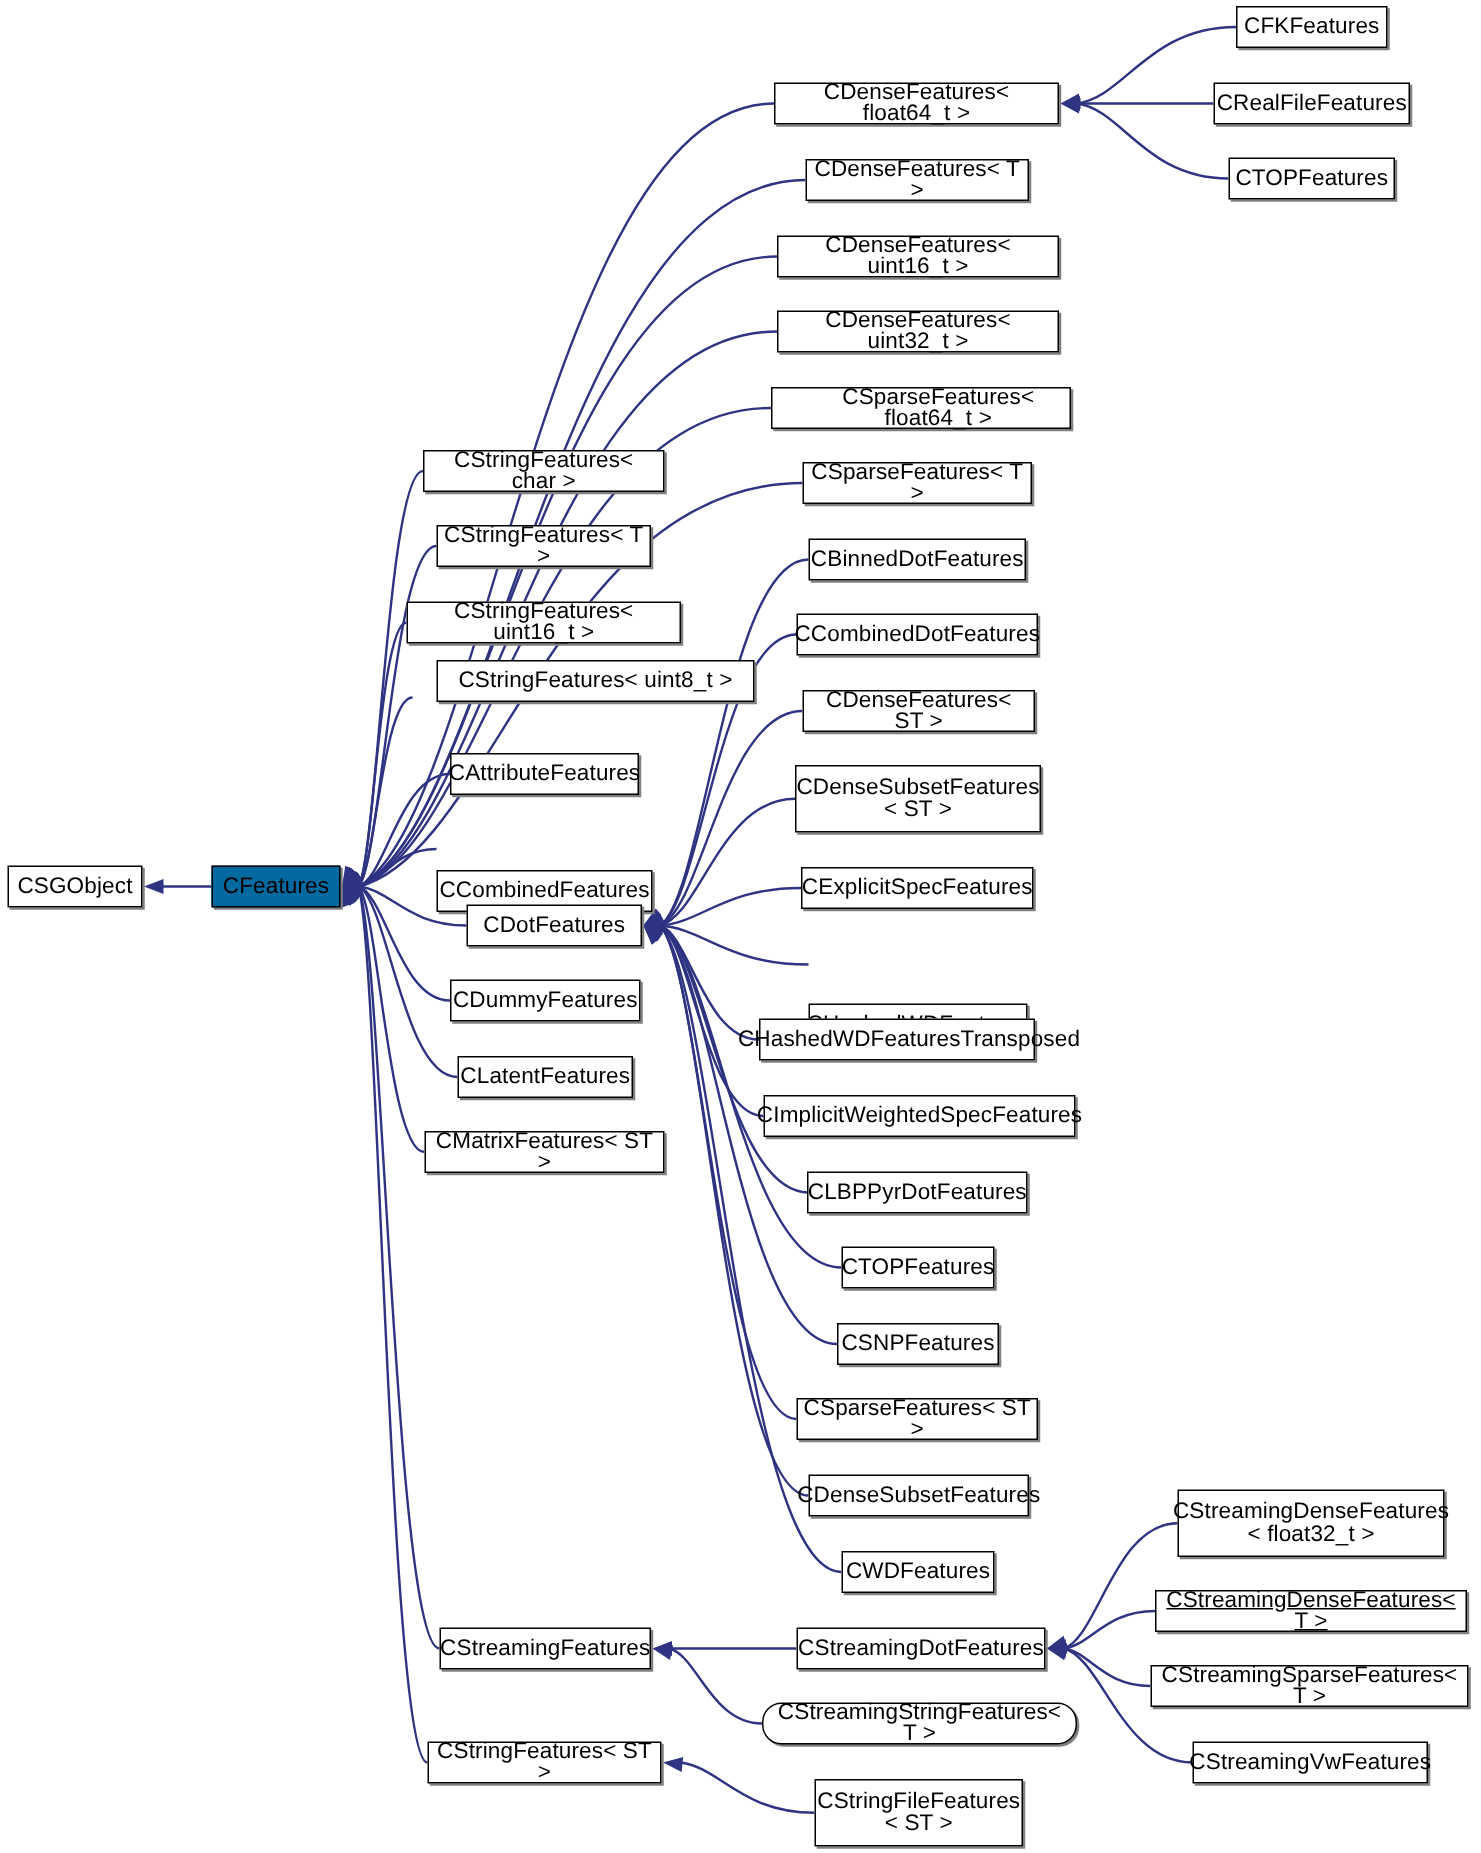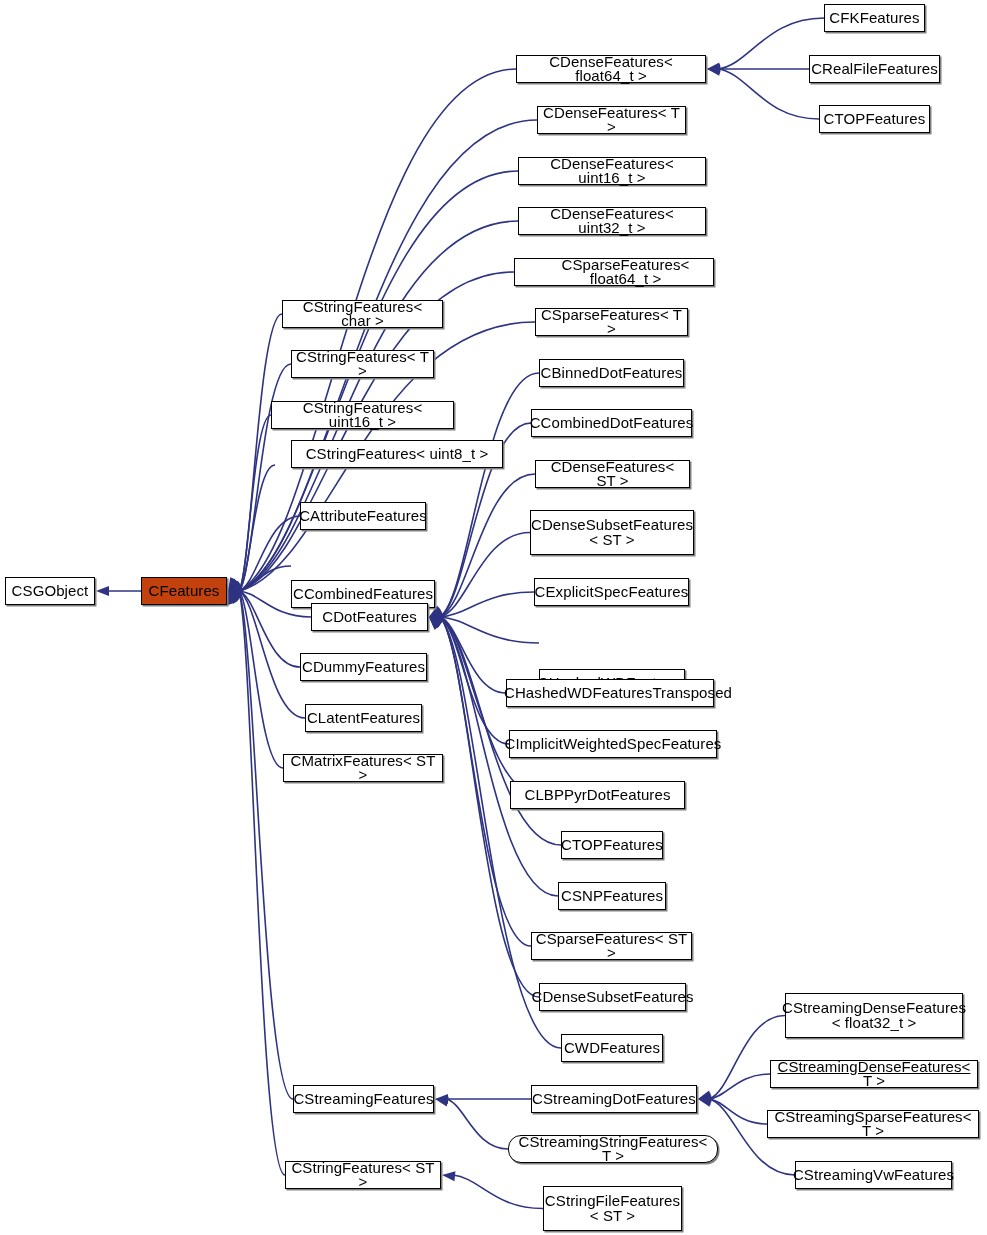--- a/index.html
+++ b/index.html
@@ -34,21 +34,21 @@
     align-items: center;
     justify-content: center;
     text-align: center;
     font-size: 15px;
     line-height: 14.5px;
     color: #000000;
     white-space: pre-line;
     letter-spacing: 0.1px;
   }
   .node.highlight {
-    background: #c2410c;
+    background: #0369a1;
   }
   .node .lbl {
     display: block;
     padding: 0 3px;
   }
 </style>
 </head>
 <body>
 
 <div id="diagram">
@@ -247,23 +247,23 @@
       <div class="node" style="left: 518px; top: 207px; width: 188px; height: 28px;"><span class="lbl">CDenseFeatures&lt; uint32_t &gt;</span></div>
       <div class="node" style="left: 514px; top: 258px; width: 200px; height: 28px; padding-left: 23px;"><span class="lbl">CSparseFeatures&lt; float64_t &gt;</span></div>
       <div class="node" style="left: 535px; top: 308px; width: 153px; height: 28px;"><span class="lbl">CSparseFeatures&lt; T &gt;</span></div>
       <div class="node" style="left: 539px; top: 359px; width: 145px; height: 28px;"><span class="lbl">CBinnedDotFeatures</span></div>
       <div class="node" style="left: 531px; top: 409px; width: 161px; height: 28px;"><span class="lbl">CCombinedDotFeatures</span></div>
       <div class="node" style="left: 535px; top: 460px; width: 155px; height: 28px;"><span class="lbl">CDenseFeatures&lt; ST &gt;</span></div>
       <div class="node" style="left: 530px; top: 510px; width: 164px; height: 45px;"><span class="lbl">CDenseSubsetFeatures
 &lt; ST &gt;</span></div>
       <div class="node" style="left: 534px; top: 578px; width: 155px; height: 28px;"><span class="lbl">CExplicitSpecFeatures</span></div>
       <div class="node" style="left: 539px; top: 629px; width: 146px; height: 28px; margin-top: 40px;"><span class="lbl">CHashedWDFeatures</span></div>
-      <div class="node" style="left: 506px; top: 679px; width: 208px; height: 28px; padding-left: 16px;"><span class="lbl">CHashedWDFeaturesTransposed</span></div>
+      <div class="node" style="left: 506px; top: 679px; width: 184px; height: 28px; padding-left: 16px;"><span class="lbl">CHashedWDFeaturesTransposed</span></div>
       <div class="node" style="left: 509px; top: 730px; width: 208px; height: 28px;"><span class="lbl">CImplicitWeightedSpecFeatures</span></div>
-      <div class="node" style="left: 510px; top: 781px; width: 175px; height: 28px;"><span class="lbl">CLBPPyrDotFeatures</span></div>
+      <div class="node" style="left: 538px; top: 781px; width: 147px; height: 28px;"><span class="lbl">CLBPPyrDotFeatures</span></div>
       <div class="node" style="left: 561px; top: 831px; width: 102px; height: 28px;"><span class="lbl">CTOPFeatures</span></div>
       <div class="node" style="left: 558px; top: 882px; width: 108px; height: 28px;"><span class="lbl">CSNPFeatures</span></div>
       <div class="node" style="left: 531px; top: 932px; width: 161px; height: 28px;"><span class="lbl">CSparseFeatures&lt; ST &gt;</span></div>
       <div class="node" style="left: 539px; top: 983px; width: 147px; height: 28px;"><span class="lbl">CDenseSubsetFeatures</span></div>
       <div class="node" style="left: 561px; top: 1034px; width: 102px; height: 28px;"><span class="lbl">CWDFeatures</span></div>
       <div class="node" style="left: 531px; top: 1085px; width: 166px; height: 28px;"><span class="lbl">CStreamingDotFeatures</span></div>
       <div class="node" style="left: 508px; top: 1135px; width: 210px; height: 28px; border-radius: 13px;"><span class="lbl">CStreamingStringFeatures&lt; T &gt;</span></div>
       <div class="node" style="left: 543px; top: 1186px; width: 139px; height: 45px;"><span class="lbl">CStringFileFeatures
 &lt; ST &gt;</span></div>
       <div class="node" style="left: 824px; top: 4px; width: 101px; height: 28px;"><span class="lbl">CFKFeatures</span></div>

